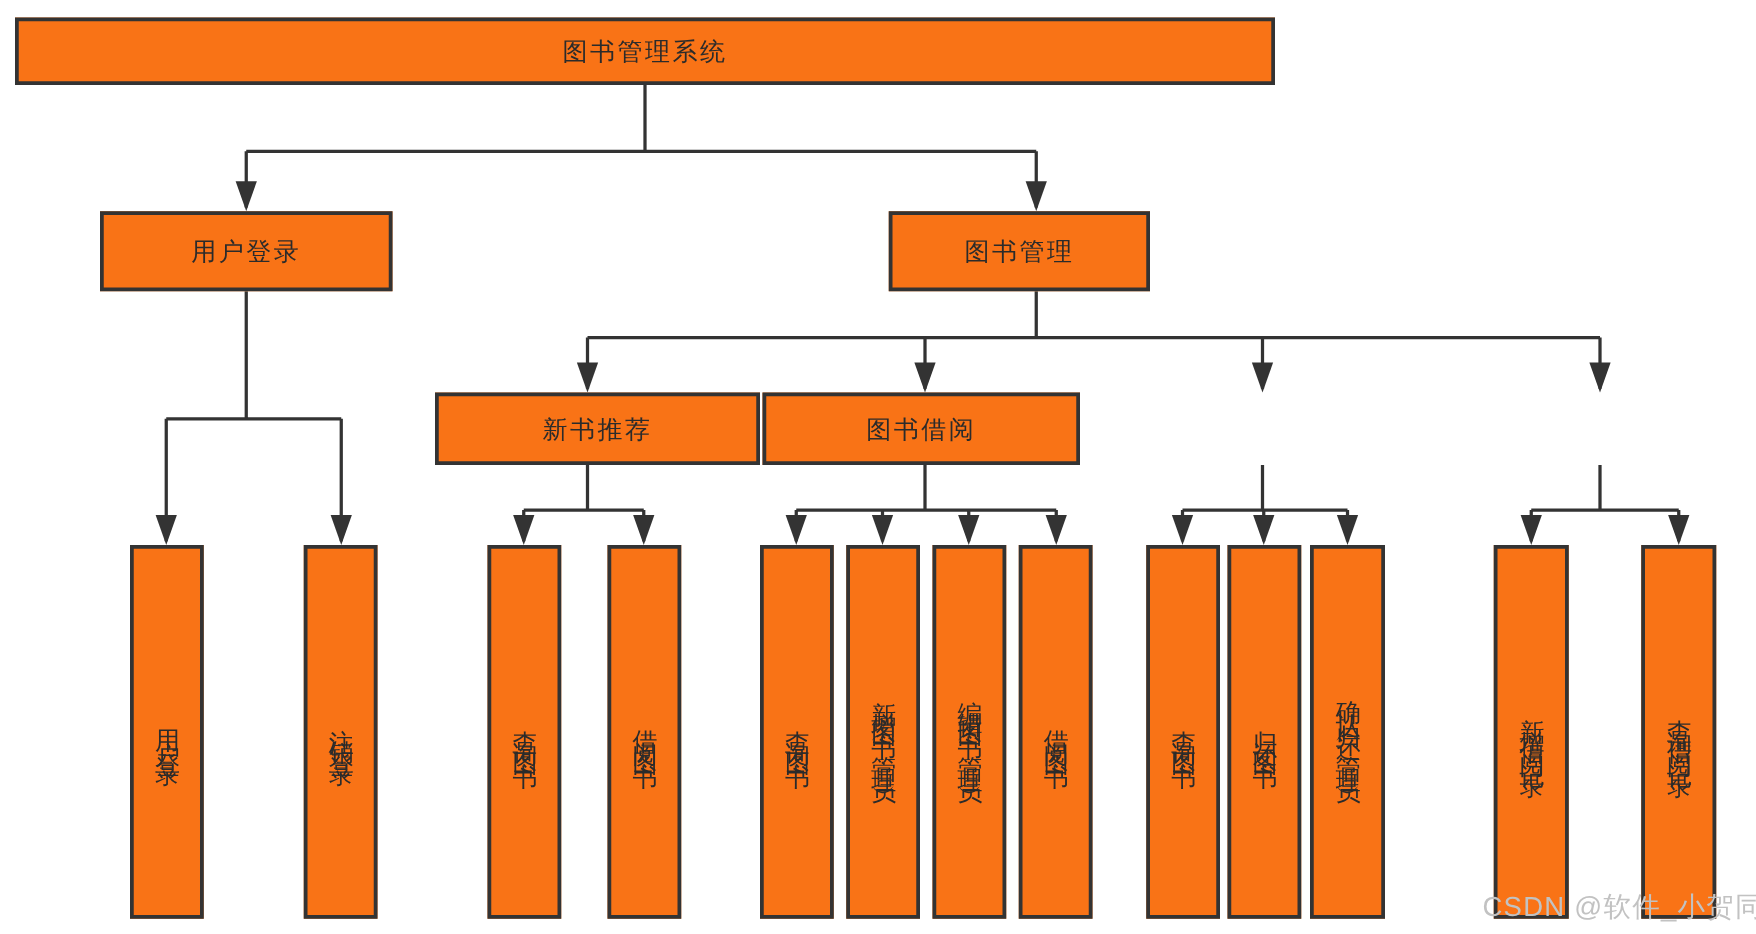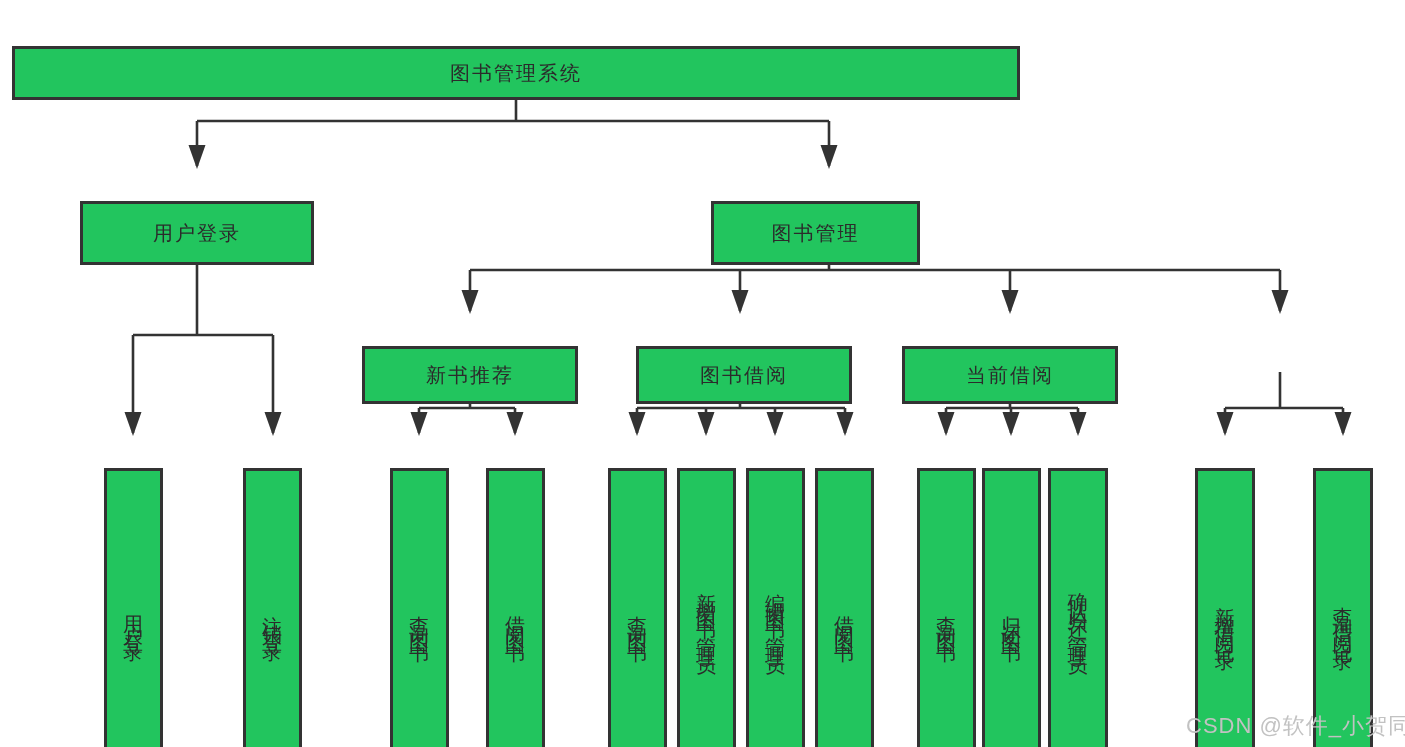--- a/index.html
+++ b/index.html
@@ -8,27 +8,26 @@
     width:1405px;height:747px;
     background:#ffffff;
     overflow:hidden;
     font-family:"Liberation Sans","DejaVu Sans",sans-serif;
   }
   .connectors{position:absolute;left:0;top:0;z-index:1;}
   .connectors path{stroke:var(--line,#333333);stroke-width:2.6;fill:none;}
   .connectors polygon{fill:var(--line,#333333);stroke:none;}
   .box{
     position:absolute;
-    background:#22c55e;
+    background:#f97316;
     border:3px solid var(--line,#333333);
     box-sizing:border-box;
     display:flex;align-items:center;justify-content:center;
     color:var(--text,#2b2b2b);
     z-index:2;
-    margin-top:32px;
   }
   .hlabel{
     font-size:20px;
     letter-spacing:2px;
     white-space:nowrap;
   }
   .vlabel{
     writing-mode:vertical-rl;
     text-orientation:mixed;
     font-size:20px;
@@ -86,28 +85,25 @@
     <span class="hlabel">图书管理系统</span>
   </div>
 
   <div class="box" style="left:80px;top:169px;width:234px;height:64px">
     <span class="hlabel">用户登录</span>
   </div>
   <div class="box" style="left:711px;top:169px;width:209px;height:64px">
     <span class="hlabel">图书管理</span>
   </div>
 
-  <div class="box" style="left:362px;top:314px;width:216px;height:58px">
+  <div class="box" style="left:348px;top:314px;width:260px;height:58px">
     <span class="hlabel">新书推荐</span>
   </div>
-  <div class="box" style="left:636px;top:314px;width:216px;height:58px">
+  <div class="box" style="left:610px;top:314px;width:254px;height:58px">
     <span class="hlabel">图书借阅</span>
-  </div>
-  <div class="box" style="left:902px;top:314px;width:216px;height:58px">
-    <span class="hlabel">当前借阅</span>
   </div>
 
   <div class="box" style="left:104px;top:436px;width:59px;height:299px">
     <span class="vlabel">用户登录</span>
   </div>
   <div class="box" style="left:243px;top:436px;width:59px;height:299px">
     <span class="vlabel">注销登录</span>
   </div>
 
   <div class="box" style="left:390px;top:436px;width:59px;height:299px">

